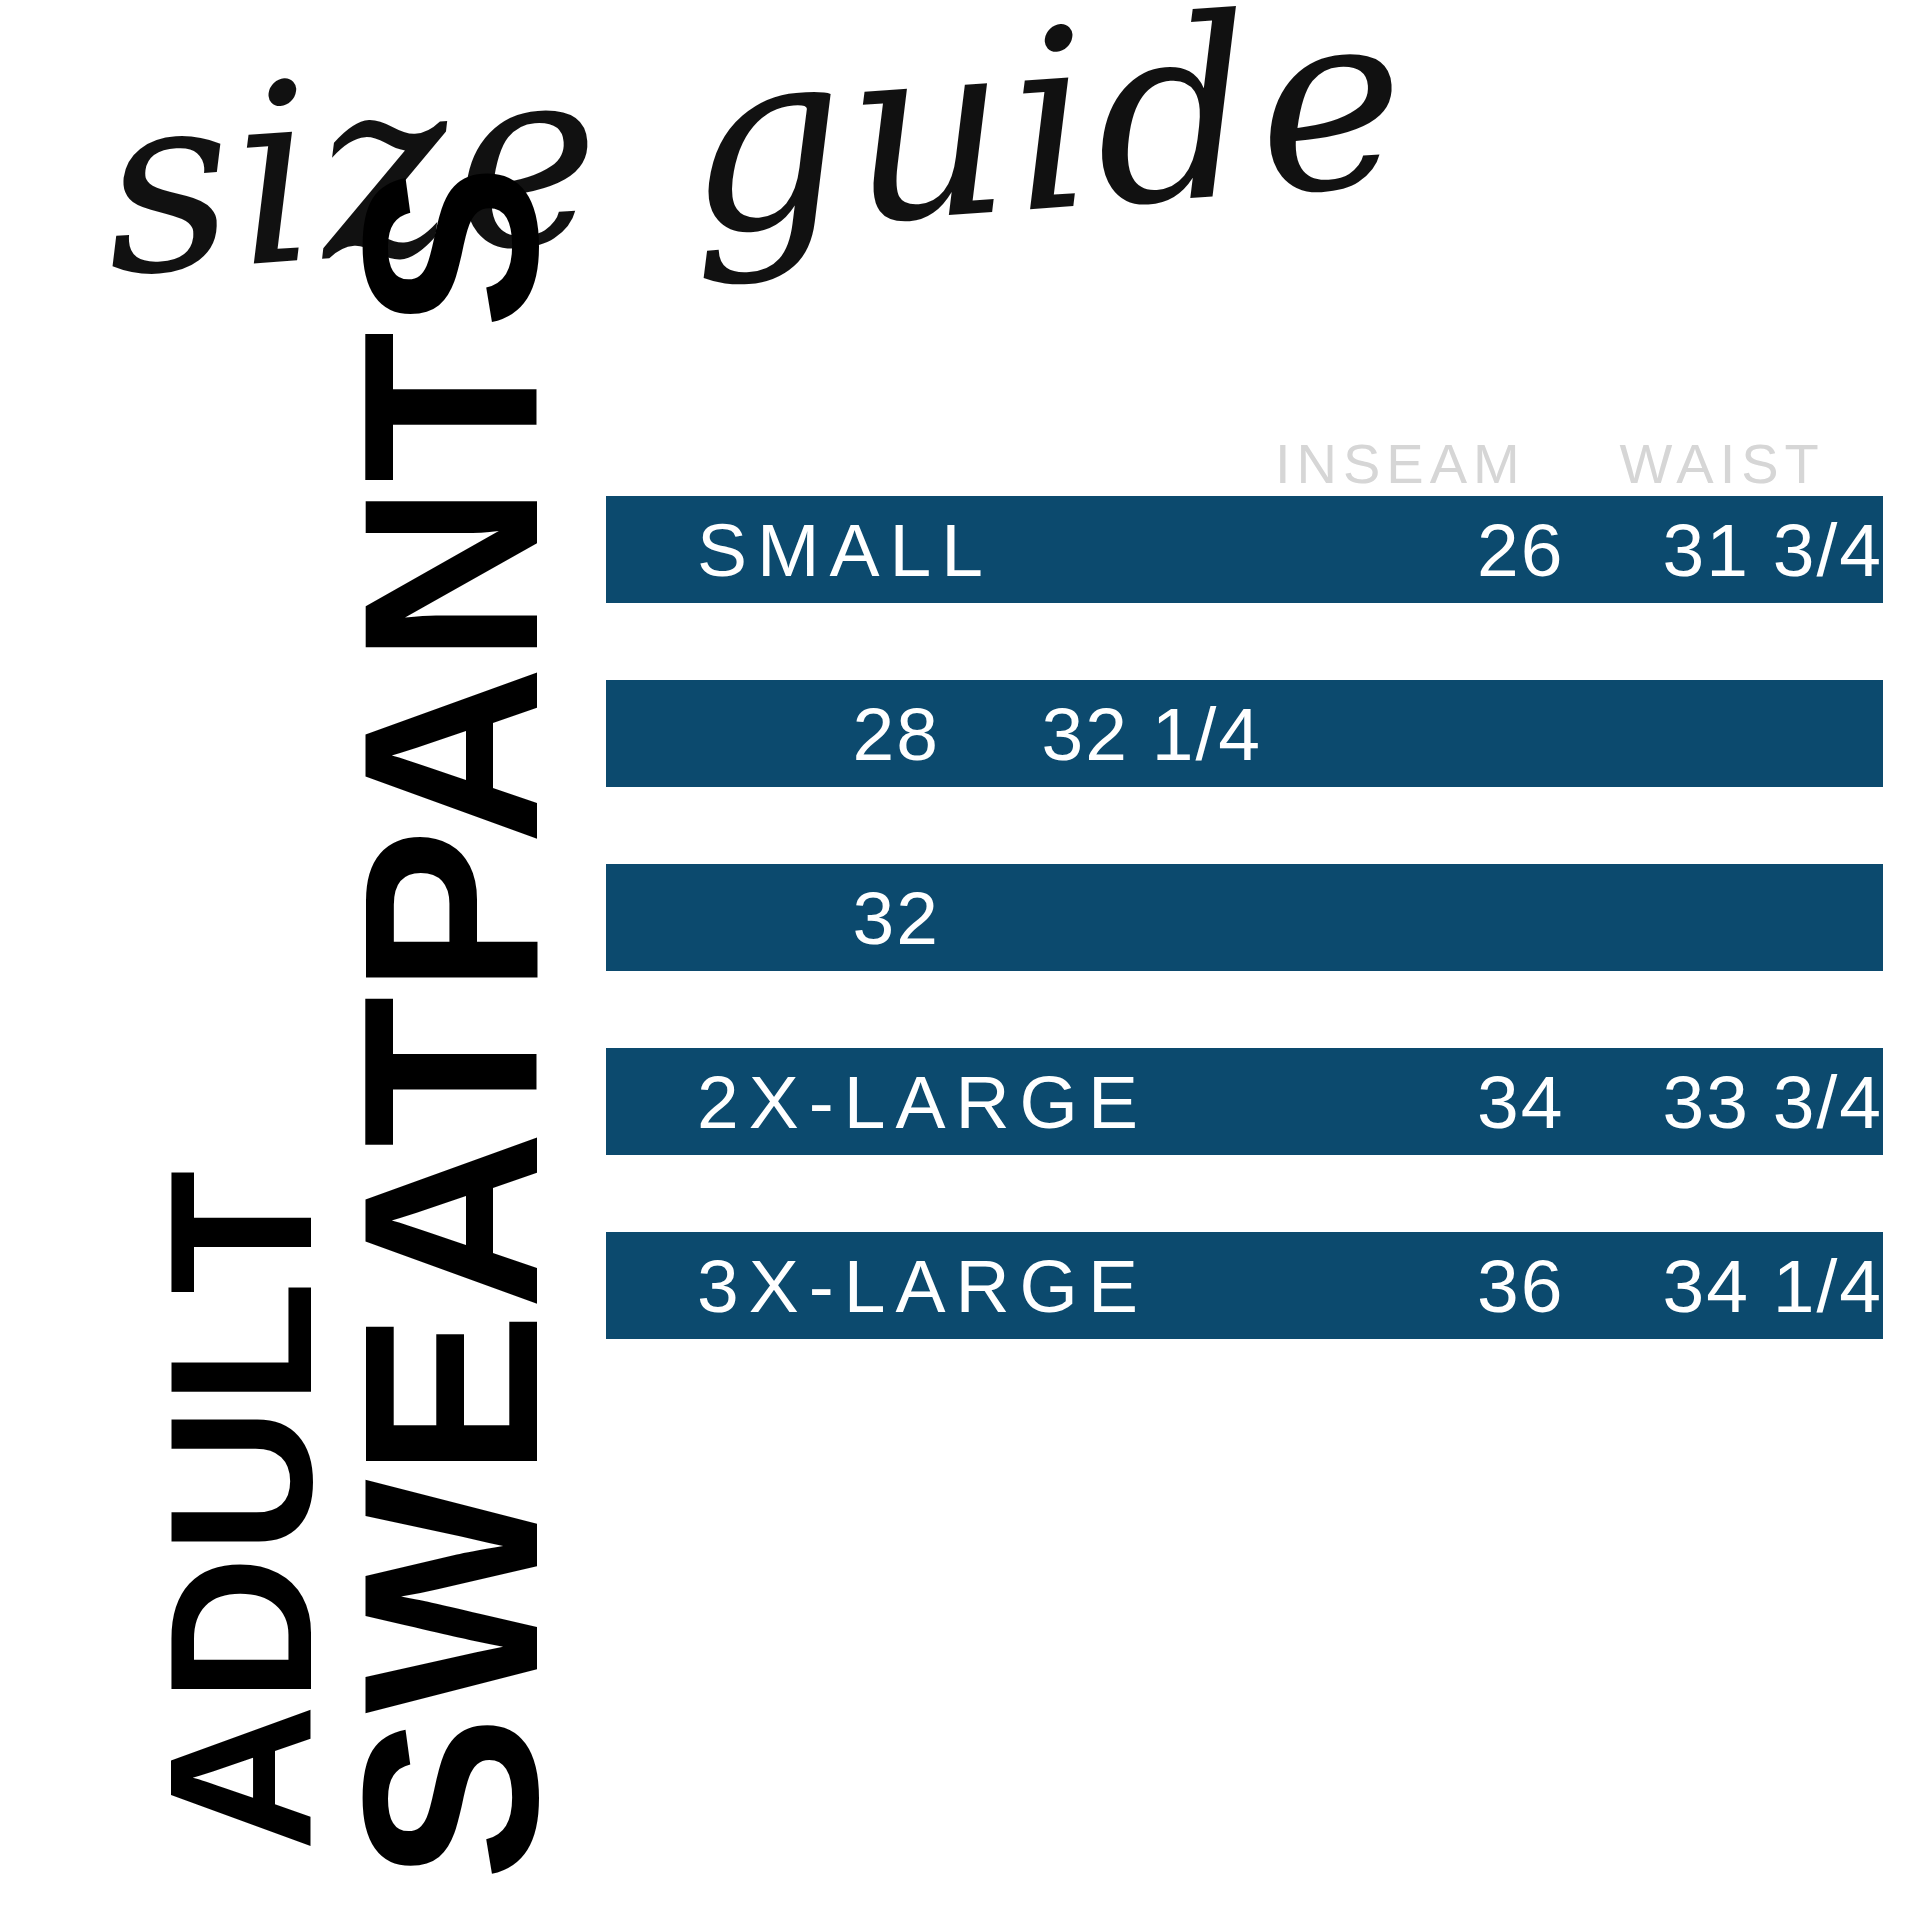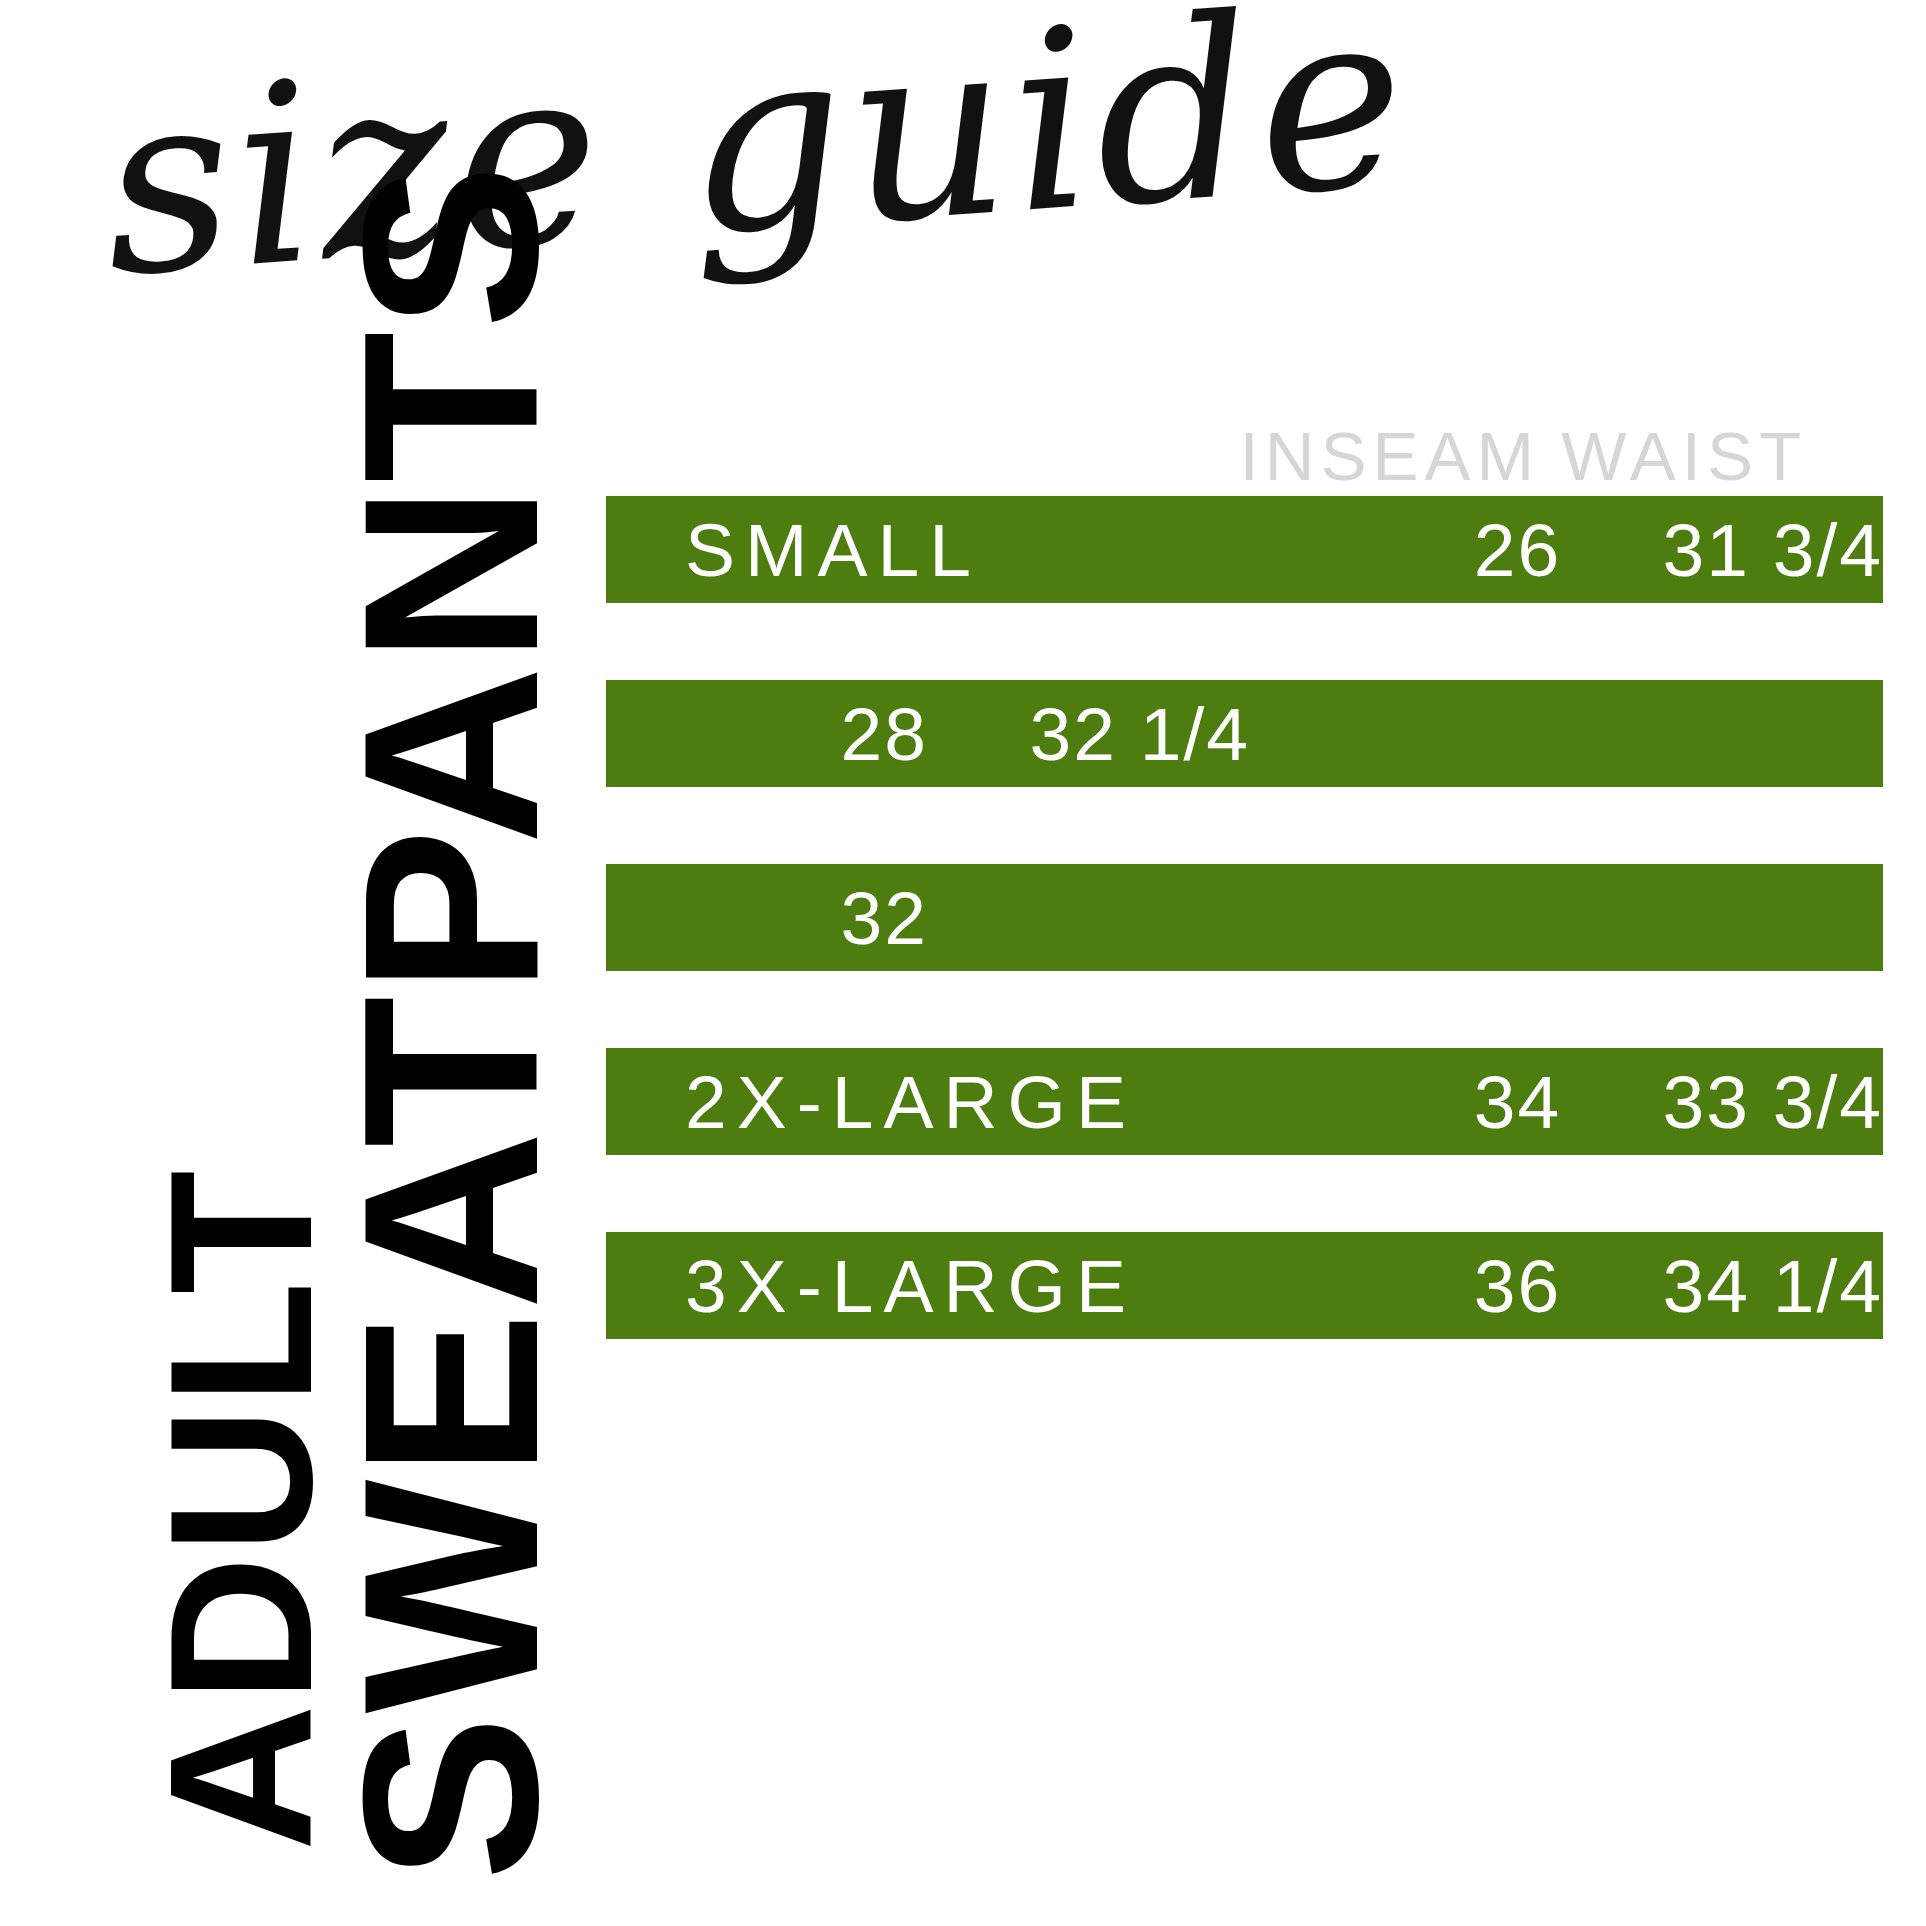--- a/index.html
+++ b/index.html
@@ -76,21 +76,22 @@
     align-items: flex-end;
     height: 149px;
   }
   .row {
     display: flex;
     align-items: center;
     height: 107px;
     margin-bottom: 77px;
   }
   .row.shaded {
-    background: #4d7c0f;
+    background: #0c4a6e;
+    padding-left: 12px;
   }
   .c-size {
     width: 634px;
     padding-left: 79px;
     box-sizing: border-box;
     color: #ffffff;
     font-size: 75px;
     letter-spacing: 10px;
     font-family: "Liberation Sans", sans-serif;
     font-weight: 400;
@@ -102,22 +103,23 @@
     font-size: 75px;
     letter-spacing: 2px;
     font-family: "Liberation Sans", sans-serif;
     font-weight: 400;
   }
   .h-spacer {
     width: 634px;
   }
   .h-col {
     width: 322px;
+    text-align: center;
     color: #d6d6d6;
-    font-size: 69px;
+    font-size: 56px;
     letter-spacing: 6px;
     font-family: "Liberation Sans", sans-serif;
     font-weight: 400;
     margin-top: 32px;
   }
 </style>
 </head>
 <body>
 
 <div class="script-title">size guide</div>

